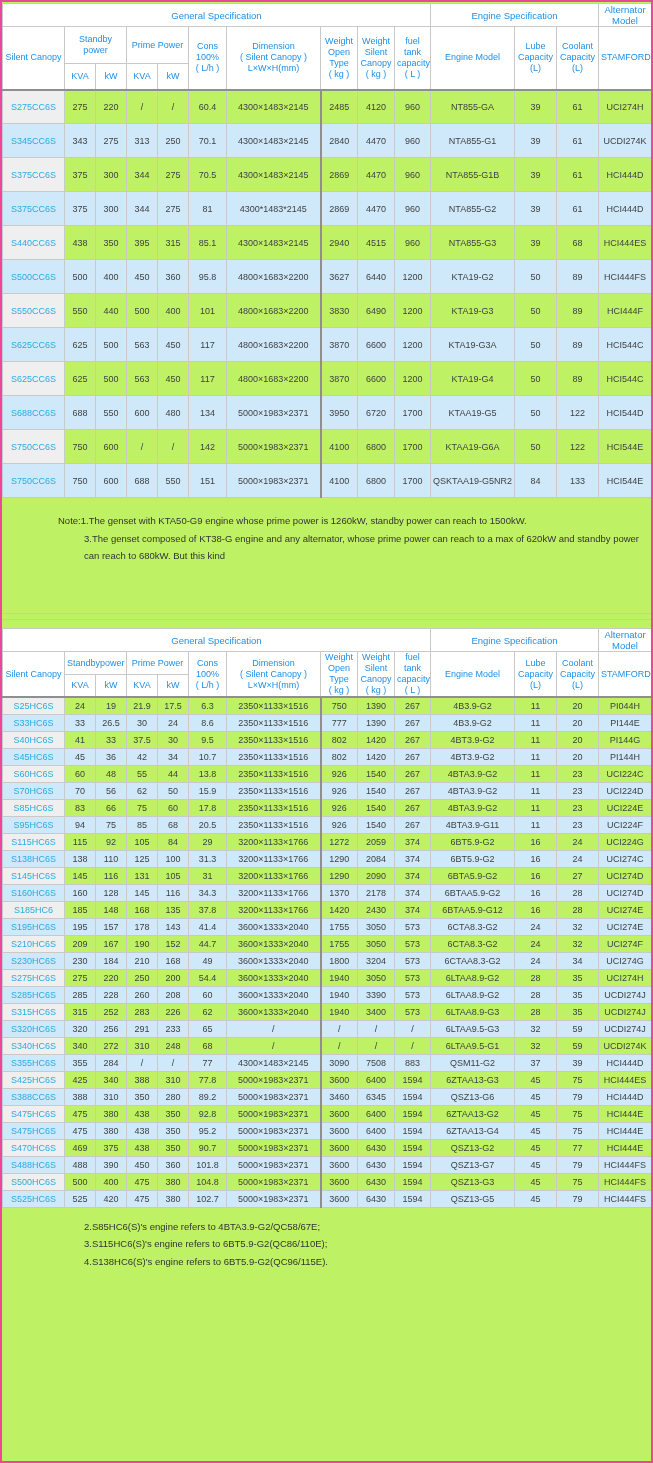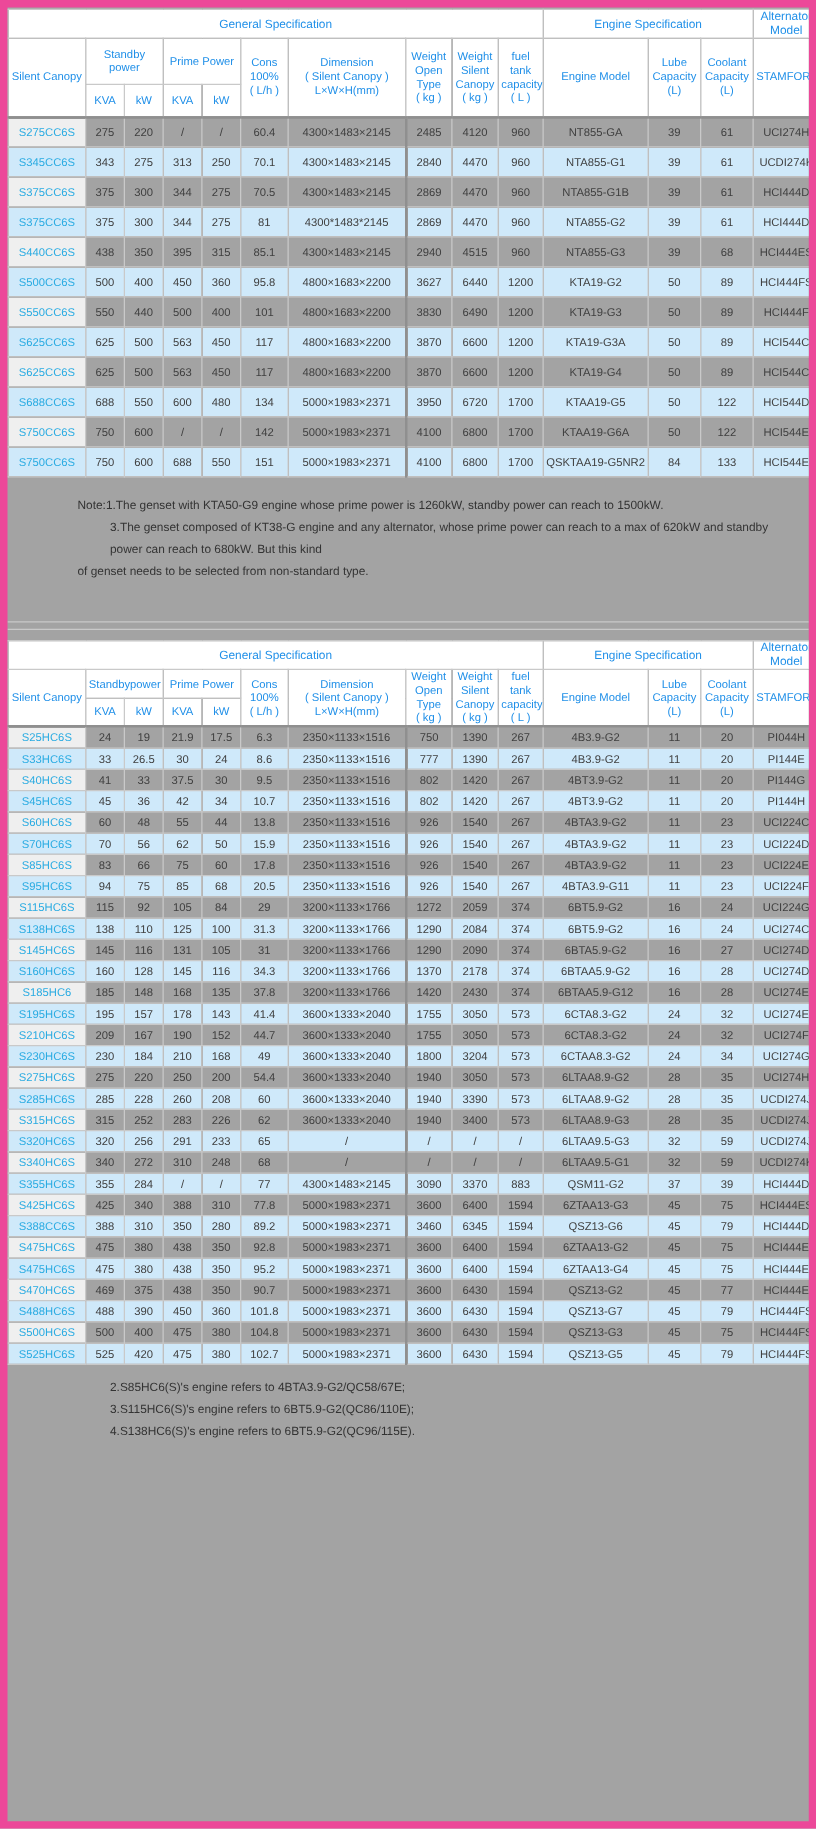--- a/index.html
+++ b/index.html
@@ -1,21 +1,21 @@
 <!DOCTYPE html>
 <html><head>
 <meta charset="utf-8">
 <style>
   * { box-sizing: border-box; margin: 0; padding: 0; }
   html, body { background: #ffffff; }
   body { font-family: "Liberation Sans", sans-serif; width: 653px; }
   .page {
     width: 653px; height: 1463px;
-    border: 6px solid #ec4899;
-    background: #a3a3a3;
+    border: 2px solid #ec4899;
+    background: #bef264;
     overflow: hidden;
   }
   .spec-table {
     border-collapse: collapse;
     table-layout: fixed;
     width: 649px;
     margin-top: 1px;
   }
   .spec-table th, .spec-table td {
     border: 1px solid #c9c9c9;
@@ -34,21 +34,21 @@
   }
   .spec-table .h1 th { font-size: 9.5px; height: 22px; }
   .t1 .h2 th { height: 37px; }
   .t1 .h3 th { height: 26px; }
   .t2 .h2 th { height: 23px; }
   .t2 .h3 th { height: 22px; }
   .spec-table td {
     font-size: 9px;
     color: #3f3f3f;
   }
-  .t1 tbody tr { height: 24px; padding-left: 25px; }
+  .t1 tbody tr { height: 34px; padding-left: 25px; }
   .t2 tbody tr { height: 17px; }
   .spec-table tbody tr:nth-child(even) td { background: #cfe9fa; }
   .spec-table tbody td:first-child { background: #efefef; color: #29abe2; cursor: pointer; }
   .spec-table tbody td:nth-child(8) { border-left: 2px solid #8f8f8f; }
   .spec-table tbody tr:first-child td { border-top: 2px solid #8f8f8f; }
   .note-box {
     border-bottom: 1px solid #c9c9c9;
     padding: 14px 8px 10px 8px;
     height: 116px;
     font-size: 9.5px;
@@ -319,21 +319,20 @@
           <td>84</td>
           <td>133</td>
           <td>HCI544E</td>
         </tr>
       </tbody>
   </table>
 
   <div class="note-box">
       <div class="note-line">Note:1.The genset with KTA50-G9 engine whose prime power is 1260kW, standby power can reach to 1500kW.</div>
       <div class="note-line indent">3.The genset composed of KT38-G engine and any alternator, whose prime power can reach to a max of 620kW and standby power can reach to 680kW. But this kind</div>
-      <div class="note-line">of genset needs to be selected from non-standard type.</div>
     </div>
   <div class="spacer-strip"></div>
   <div class="gap"></div>
 
   <table class="spec-table t2">
     <colgroup>
       <col style="width:62px">
         <col style="width:31px">
         <col style="width:31px">
         <col style="width:31px">
@@ -730,21 +729,21 @@
         </tr>
         <tr>
           <td>S355HC6S</td>
           <td>355</td>
           <td>284</td>
           <td>/</td>
           <td>/</td>
           <td>77</td>
           <td>4300×1483×2145</td>
           <td>3090</td>
-          <td>3370</td>
+          <td>7508</td>
           <td>883</td>
           <td>QSM11-G2</td>
           <td>37</td>
           <td>39</td>
           <td>HCI444D</td>
         </tr>
         <tr>
           <td>S425HC6S</td>
           <td>425</td>
           <td>340</td>

